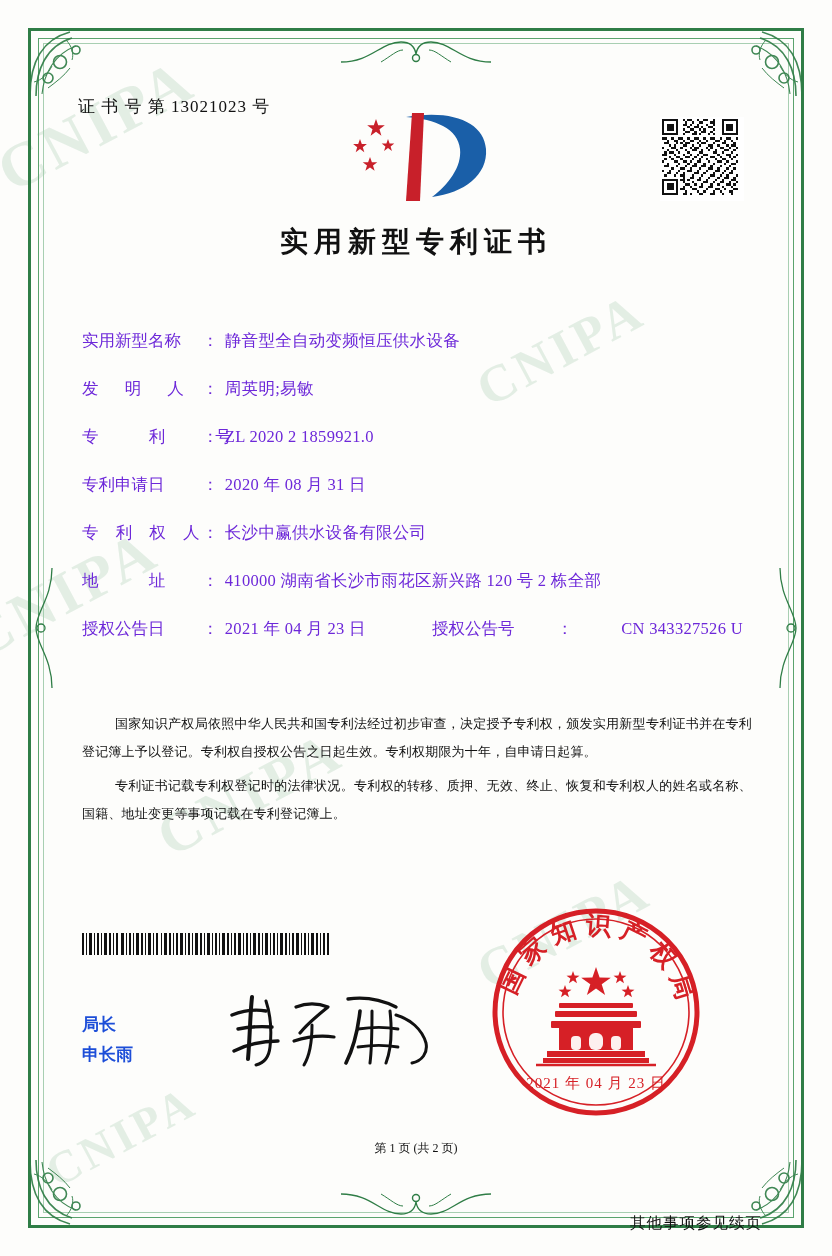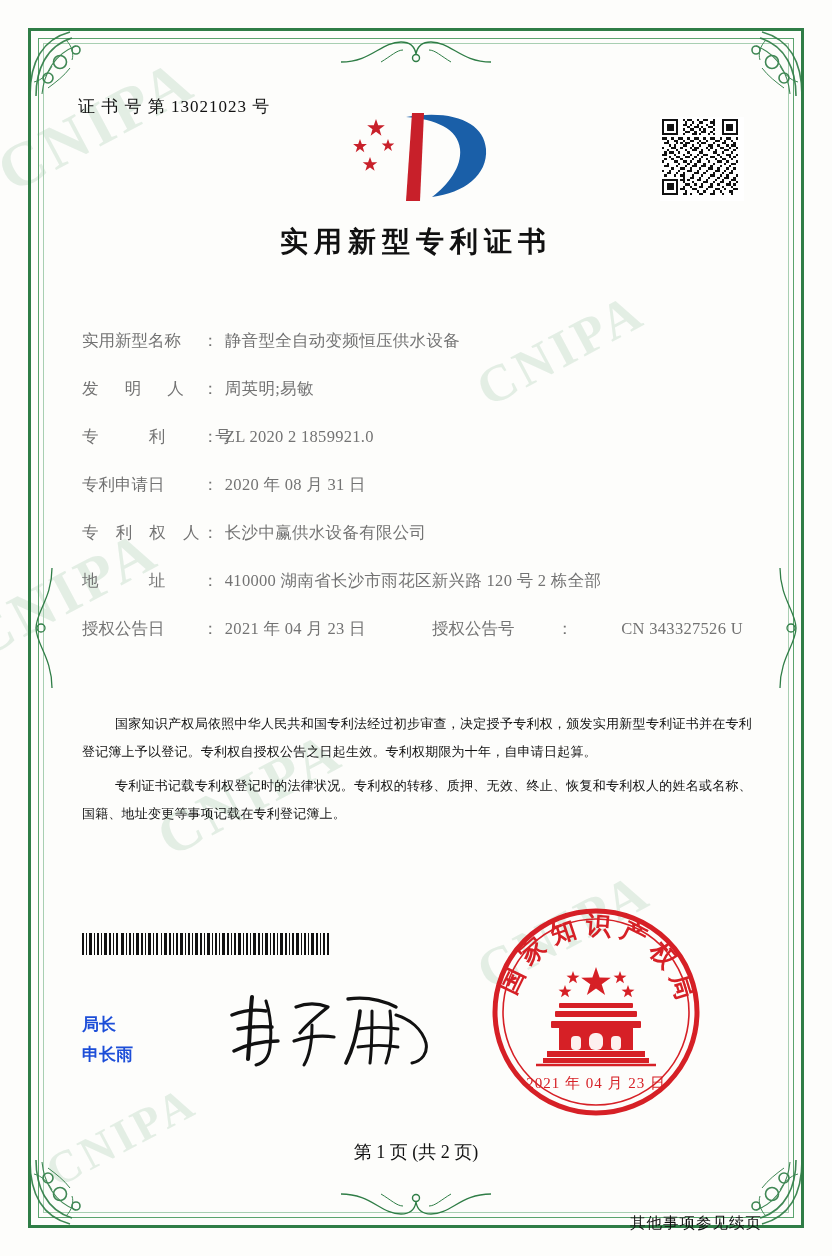--- a/index.html
+++ b/index.html
@@ -162,21 +162,21 @@
   .fields {
     position: absolute;
     left: 12px;
     right: 10px;
     top: 235px;
   }
   .field-row {
     display: flex;
     align-items: baseline;
     font-size: 16.5px;
-    color: #737373;
+    color: #6d28d9;
     margin-bottom: 26px;
     letter-spacing: .3px;
   }
   .f-label {
     width: 120px;
     flex: 0 0 120px;
     white-space: nowrap;
     letter-spacing: 0;
   }
   .f-label.spaced { letter-spacing: 11px; }
@@ -237,21 +237,21 @@
     width: 215px;
     height: 215px;
   }
   .seal svg { width: 100%; height: 100%; display: block; }
 
   .page-num {
     position: absolute;
     left: 0; right: 0;
     top: 1045px;
     text-align: center;
-    font-size: 18px;
+    font-size: 12px;
     color: #111;
   }
 
   .footer-note {
     position: absolute;
     left: 0; right: 0;
     bottom: -38px;
     text-align: right;
     font-size: 15.5px;
     color: #111;

